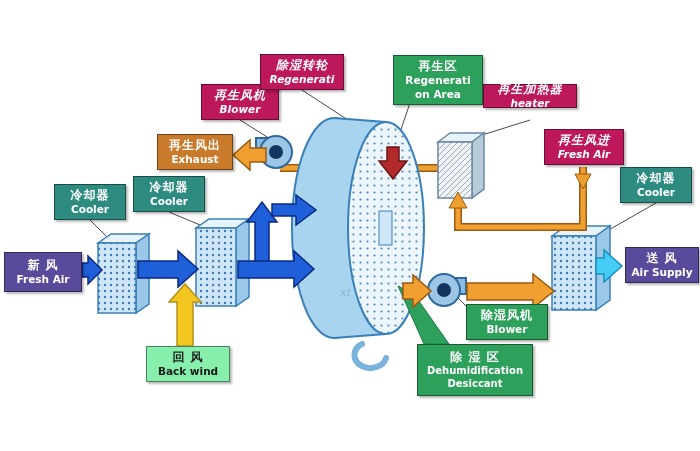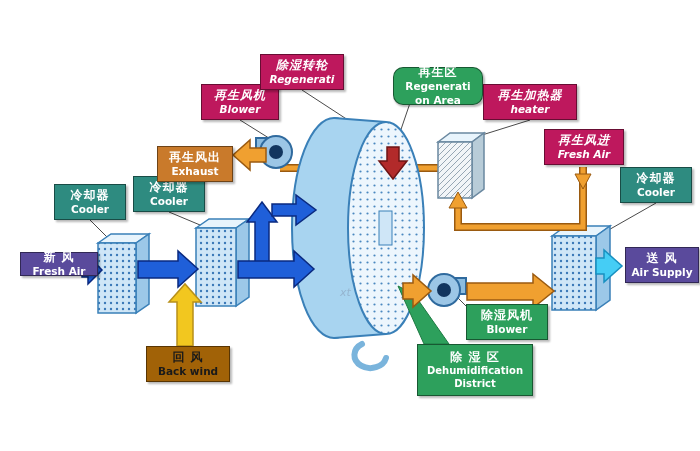--- a/index.html
+++ b/index.html
@@ -8,21 +8,21 @@
   .stage svg{position:absolute;left:0;top:0;}
   .lbl{position:absolute;display:flex;flex-direction:column;align-items:center;justify-content:center;
        font-weight:bold;color:#fff;text-align:center;line-height:1.25;
        border:1px solid rgba(0,0,0,.45);box-shadow:1.5px 2px 2px rgba(0,0,0,.28);box-sizing:border-box;}
   .lbl .zh{font-size:12px;letter-spacing:1px;white-space:nowrap;}
   .lbl .en{font-size:10.5px;white-space:nowrap;}
   .purple{background:#5a4a9c;}
   .teal{background:#2e8b80;}
   .blue{background:#be185d;font-style:italic;}
   .orangebg{background:#c97a2b;}
-  .yellowbg{background:#a16207;color:#1a1a1a;}
+  .yellowbg{background:#86efac;color:#1a1a1a;}
   .greenbg{background:#2da05c;}
   .watermark{position:absolute;left:340px;top:286px;font-size:11px;font-style:italic;
              color:rgba(140,165,190,.65);}
 </style>
 </head>
 <body>
 
 <div class="stage">
 
 <svg width="700" height="451" viewBox="0 0 700 451">
@@ -128,21 +128,21 @@
   <polygon points="266,148 250,148 250,140 233,155 250,170 250,162 266,162" fill="#f0a030" stroke="#9a5a10" stroke-width="1.5"></polygon>
 
   <g fill="#f0a030" stroke="#9a5a10" stroke-width="1.5">
     <polygon points="403,283 413,283 413,275 431,291 413,307 413,299 403,299"></polygon>
     <polygon points="467,283 533,283 533,274 554,291 533,308 533,300 467,300"></polygon>
   </g>
 
   <polygon points="596,258 604,258 604,250 622,266 604,282 604,274 596,274" fill="#45cdf5" stroke="#1890c0" stroke-width="1.5"></polygon>
 </svg>
 
-<div class="lbl purple" style="left:4px;top:252px;width:78px;height:24px;margin-left:16px;">
+<div class="lbl purple" style="left:4px;top:252px;width:78px;height:40px;">
   <span class="zh">新 风</span>
   <span class="en">Fresh Air</span>
 </div>
 
 <div class="lbl teal" style="left:54px;top:184px;width:72px;height:36px;">
   <span class="zh">冷却器</span>
   <span class="en">Cooler</span>
 </div>
 
 <div class="lbl teal" style="left:133px;top:176px;width:72px;height:36px;">
@@ -153,37 +153,37 @@
 <div class="lbl yellowbg" style="left:146px;top:346px;width:84px;height:36px;">
   <span class="zh">回 风</span>
   <span class="en">Back wind</span>
 </div>
 
 <div class="lbl blue" style="left:201px;top:84px;width:78px;height:36px;">
   <span class="zh">再生风机</span>
   <span class="en">Blower</span>
 </div>
 
-<div class="lbl orangebg" style="left:157px;top:146px;width:76px;height:36px;">
+<div class="lbl orangebg" style="left:157px;top:134px;width:76px;height:36px;">
   <span class="zh">再生风出</span>
   <span class="en">Exhaust</span>
 </div>
 
 <div class="lbl blue" style="left:260px;top:54px;width:84px;height:36px;">
   <span class="zh">除湿转轮</span>
   <span class="en">Regenerati</span>
 </div>
 
-<div class="lbl greenbg" style="left:393px;top:67px;width:90px;height:38px;border-radius:10px;">
+<div class="lbl greenbg" style="left:393px;top:55px;width:90px;height:50px;">
   <span class="zh">再生区</span>
   <span class="en">Regenerati</span>
   <span class="en">on Area</span>
 </div>
 
-<div class="lbl blue" style="left:483px;top:84px;width:94px;height:36px;">
+<div class="lbl blue" style="left:483px;top:84px;width:94px;height:24px;">
   <span class="zh">再生加热器</span>
   <span class="en">heater</span>
 </div>
 
 <div class="lbl blue" style="left:544px;top:129px;width:80px;height:36px;">
   <span class="zh">再生风进</span>
   <span class="en">Fresh Air</span>
 </div>
 
 <div class="lbl teal" style="left:620px;top:167px;width:72px;height:36px;">
@@ -197,18 +197,18 @@
 </div>
 
 <div class="lbl greenbg" style="left:466px;top:304px;width:82px;height:36px;text-align:right;">
   <span class="zh">除湿风机</span>
   <span class="en">Blower</span>
 </div>
 
 <div class="lbl greenbg" style="left:417px;top:344px;width:116px;height:52px;">
   <span class="zh">除 湿 区</span>
   <span class="en" style="font-size:10px">Dehumidification</span>
-  <span class="en" style="font-size:10px">District</span>
+  <span class="en" style="font-size:10px">Desiccant</span>
 </div>
 
 <span class="watermark">xt</span>
 
 </div>
 
 </body></html>

